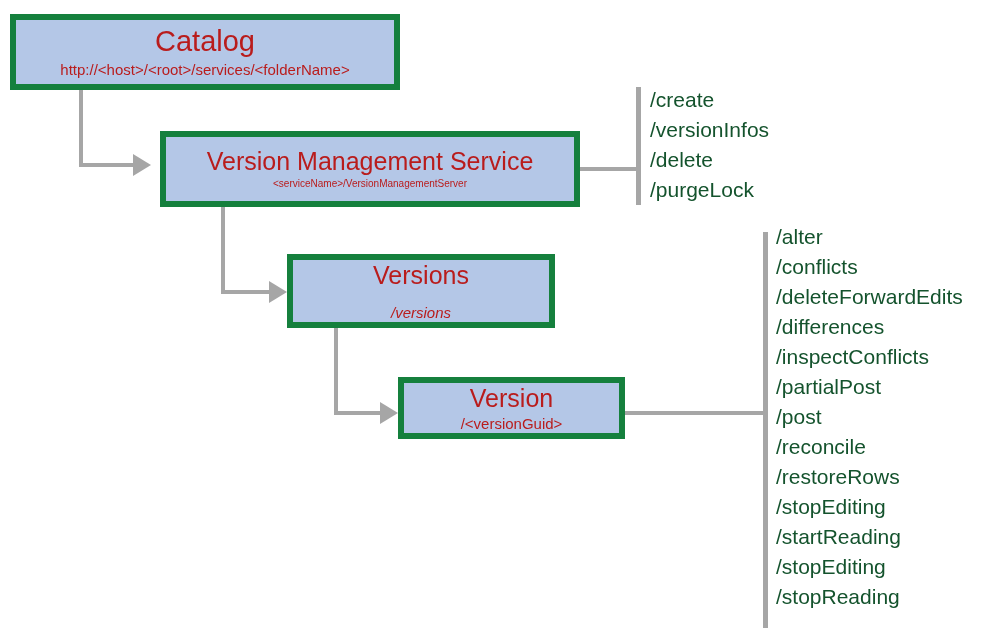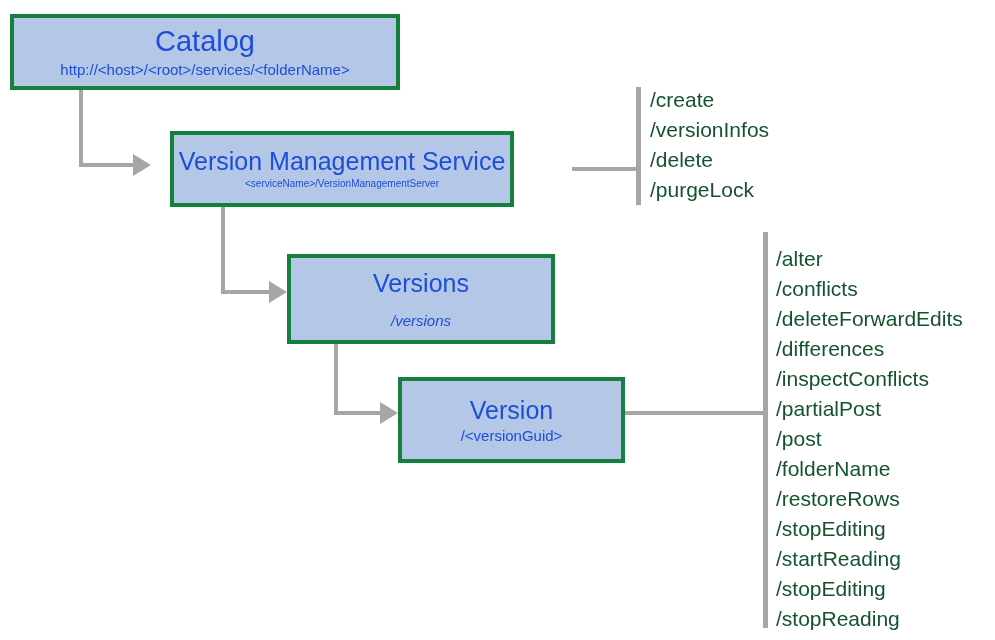--- a/index.html
+++ b/index.html
@@ -17,52 +17,52 @@
     height: 640px;
     background: #ffffff;
     overflow: hidden;
   }
 
   
   .node {
     position: absolute;
     box-sizing: border-box;
     background: #b4c7e7;
-    border: 4px solid #15803d;
+    border: 6px solid #15803d;
     display: flex;
     flex-direction: column;
     align-items: center;
     justify-content: center;
     text-align: center;
-    color: #1d4ed8;
+    color: #b91c1c;
   }
   .node .title {
     font-weight: 400;
     line-height: 1.05;
     white-space: nowrap;
   }
   .node .sub {
     line-height: 1.05;
     white-space: nowrap;
     margin-top: 5px;
   }
 
   #node-catalog { left: 10px;  top: 14px;  width: 390px; height: 76px; }
   #node-catalog .title { font-size: 29px; }
   #node-catalog .sub   { font-size: 15px; }
 
-  #node-vms { left: 170px; top: 131px; width: 344px; height: 76px; }
+  #node-vms { left: 160px; top: 131px; width: 420px; height: 76px; }
   #node-vms .title { font-size: 25px; }
   #node-vms .sub   { font-size: 10px; }
 
-  #node-versions { left: 287px; top: 254px; width: 268px; height: 90px; gap: 12px; }
+  #node-versions { left: 287px; top: 254px; width: 268px; height: 74px; gap: 12px; }
   #node-versions .title { font-size: 25px; }
   #node-versions .sub   { font-size: 15px; font-style: italic; }
 
-  #node-version { left: 398px; top: 377px; width: 227px; height: 86px; }
+  #node-version { left: 398px; top: 377px; width: 227px; height: 62px; }
   #node-version .title { font-size: 25px; }
   #node-version .sub   { font-size: 15px; }
 
   
   .seg {
     position: absolute;
     background: #a6a6a6;
   }
   .seg.v { width: 4px; }
   .seg.h { height: 4px; }
@@ -86,21 +86,21 @@
   .endpoints {
     position: absolute;
     color: #14532d;
     font-size: 21px;
     line-height: 30px;
     white-space: nowrap;
   }
   .endpoints .ep { display: block; }
 
   #endpoints-vms   { left: 650px; top: 85px; }
-  #endpoints-version { left: 776px; top: 244px; }
+  #endpoints-version { left: 776px; top: 222px; }
 </style>
 </head>
 <body>
 
 <div id="canvas">
 
   <div class="seg v" style="left:79px; top:90px; height:77px;"></div>
   <div class="seg h" style="left:79px; top:163px; width:56px;"></div>
   <div class="arrow" style="left:133px; top:154px;"></div>
 
@@ -146,21 +146,21 @@
     </div>
 
   <div class="endpoints" id="endpoints-version">
       <span class="ep">/alter</span>
       <span class="ep">/conflicts</span>
       <span class="ep">/deleteForwardEdits</span>
       <span class="ep">/differences</span>
       <span class="ep">/inspectConflicts</span>
       <span class="ep">/partialPost</span>
       <span class="ep">/post</span>
-      <span class="ep">/folderName</span>
+      <span class="ep">/reconcile</span>
       <span class="ep">/restoreRows</span>
       <span class="ep">/stopEditing</span>
       <span class="ep">/startReading</span>
       <span class="ep">/stopEditing</span>
       <span class="ep">/stopReading</span>
     </div>
 
 </div>
 
 </body></html>

